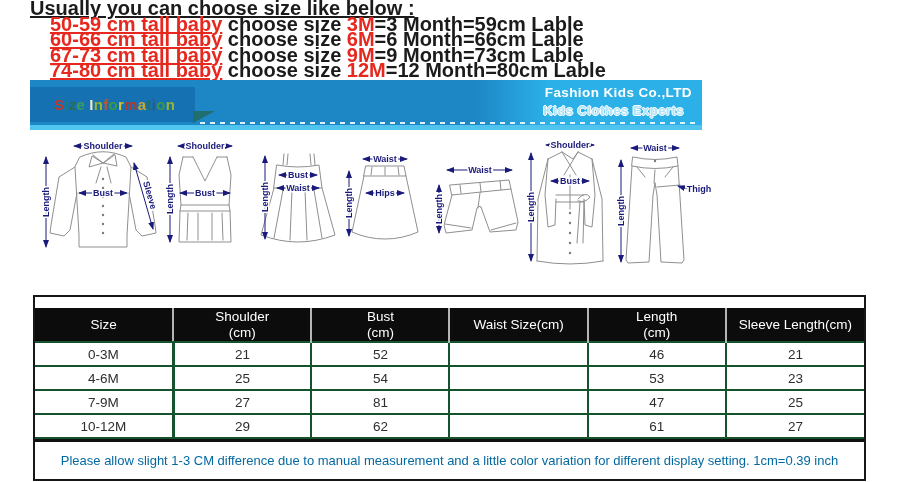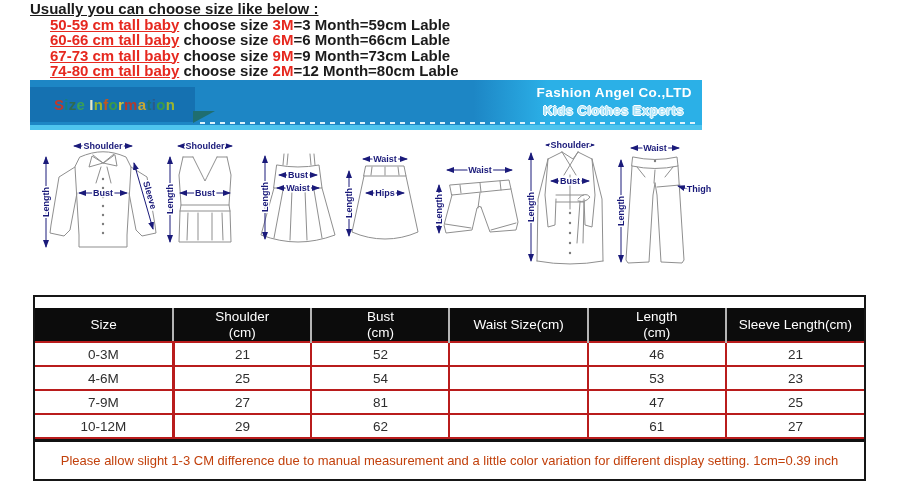--- a/index.html
+++ b/index.html
@@ -2,21 +2,21 @@
 <html><head>
 <meta charset="utf-8">
 <style>
   html,body{margin:0;padding:0;}
   body{
     width:899px;height:482px;position:relative;background:#ffffff;
     font-family:"Liberation Sans",sans-serif;overflow:hidden;
   }
 
   
-  .intro{position:absolute;left:30px;top:1px;font-weight:bold;font-size:15px;line-height:15.5px;color:#1b1b1b;white-space:nowrap;}
+  .intro{position:absolute;left:30px;top:1px;font-weight:bold;font-size:20px;line-height:15.5px;color:#1b1b1b;white-space:nowrap;}
   .intro .title{text-decoration:underline;}
   .intro .range{color:#e6281f;text-decoration:underline;margin-left:20px;}
   .intro .size-token{color:#e6281f;margin-top:8px;}
 
   
   .banner{position:absolute;left:30px;top:80px;width:672px;height:45px;
     background:linear-gradient(90deg,#1d86c5 0%,#1d86c5 66%,#2bb0e7 77%,#2bb0e7 100%);}
   .banner-strip{position:absolute;left:30px;top:125px;width:672px;height:5px;background:#4ec4ee;}
   .banner-dash{position:absolute;left:170px;right:3px;bottom:1px;height:2px;
     background:repeating-linear-gradient(90deg,#ddf3fd 0 5px,rgba(0,0,0,0) 5px 10px);}
@@ -38,44 +38,44 @@
   .mt{fill:#1a1a7a;font-size:9px;font-weight:bold;text-anchor:middle;
     stroke:#ffffff;stroke-width:3px;paint-order:stroke;font-family:"Liberation Sans",sans-serif;}
 
   
   .size-table-wrap{position:absolute;left:33px;top:295px;width:833px;border:2px solid #161616;
     box-sizing:border-box;background:#fff;padding-top:11px;}
   table{width:100%;border-collapse:collapse;table-layout:fixed;}
   th{background:#0c0c0c;color:#ffffff;font-weight:normal;font-size:13.5px;height:33px;
     border-right:2px solid #b5b5b5;line-height:1.15;padding:0;}
   th:last-child{border-right:none;}
-  td{height:22px;text-align:center;font-size:13.5px;color:#2e2e2e;border:2px solid #b91c1c;padding:0;}
+  td{height:22px;text-align:center;font-size:13.5px;color:#2e2e2e;border:2px solid #14532d;padding:0;}
   td:first-child{border-left:none;border-right-width:3px;}
   td:last-child{border-right:none;}
   .note-row{border-top:3px solid #111;height:37px;display:flex;align-items:center;justify-content:center;
-    font-size:13px;color:#c2410c;}
+    font-size:13px;color:#0369a1;}
 </style>
 </head>
 <body>
 
 <div class="intro">
   <div class="title">Usually you can choose size like below :</div>
   <div><span class="range">50-59 cm tall baby</span><span> choose size </span><span class="size-token">3M</span><span>=3 Month=59cm Lable</span></div>
   <div><span class="range">60-66 cm tall baby</span><span> choose size </span><span class="size-token">6M</span><span>=6 Month=66cm Lable</span></div>
   <div><span class="range">67-73 cm tall baby</span><span> choose size </span><span class="size-token">9M</span><span>=9 Month=73cm Lable</span></div>
-  <div><span class="range">74-80 cm tall baby</span><span> choose size </span><span class="size-token">2M</span><span>=12 Month=80cm Lable</span></div>
+  <div><span class="range">74-80 cm tall baby</span><span> choose size </span><span class="size-token">12M</span><span>=12 Month=80cm Lable</span></div>
 </div>
 
 <div class="banner">
   <div class="tab">
     <span><span style="color: rgb(192, 57, 43);">S</span><span style="color: rgb(23, 129, 122);">i</span><span style="color: rgb(47, 107, 79);">z</span><span style="color: rgb(58, 160, 85);">e</span></span>
     <span class="w2"><span style="color: rgb(233, 231, 201);">I</span><span style="color: rgb(154, 180, 49);">n</span><span style="color: rgb(194, 87, 31);">f</span><span style="color: rgb(58, 154, 74);">o</span><span style="color: rgb(212, 194, 58);">r</span><span style="color: rgb(176, 58, 46);">m</span><span style="color: rgb(200, 168, 50);">a</span><span style="color: rgb(31, 111, 111);">t</span><span style="color: rgb(42, 90, 138);">i</span><span style="color: rgb(58, 154, 74);">o</span><span style="color: rgb(154, 180, 49);">n</span></span>
   </div>
   <div class="tab-fold"></div>
-  <div class="company">Fashion Angel Co.,LTD</div>
+  <div class="company">Fashion Kids Co.,LTD</div>
   <div class="tagline">Kids Clothes Experts</div>
   <div class="banner-dash"></div>
 </div>
 <div class="banner-strip"></div>
 
 <svg class="diagram" viewBox="0 0 899 160">
   <defs>
     <marker id="ma" markerWidth="8" markerHeight="8" refX="7" refY="4" orient="auto-start-reverse">
       <path d="M0,1L8,4L0,7Z" fill="#1a1a7a"></path>
     </marker>

